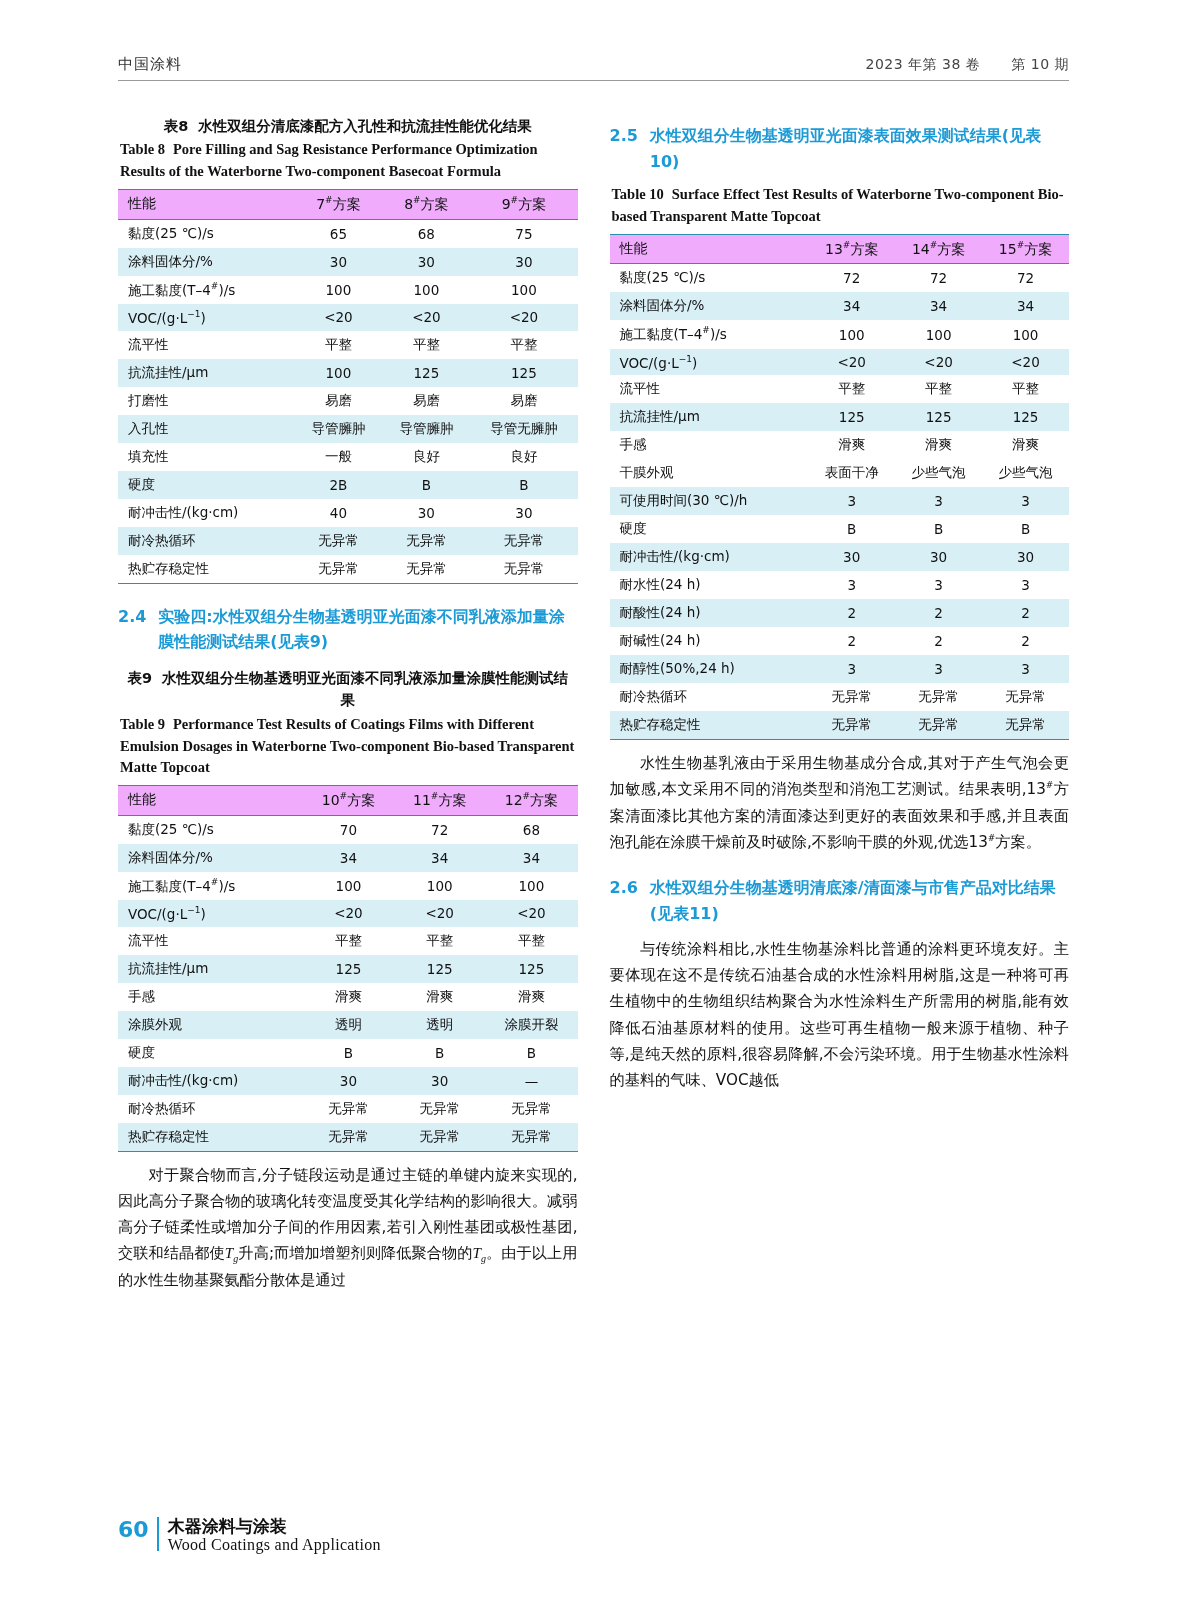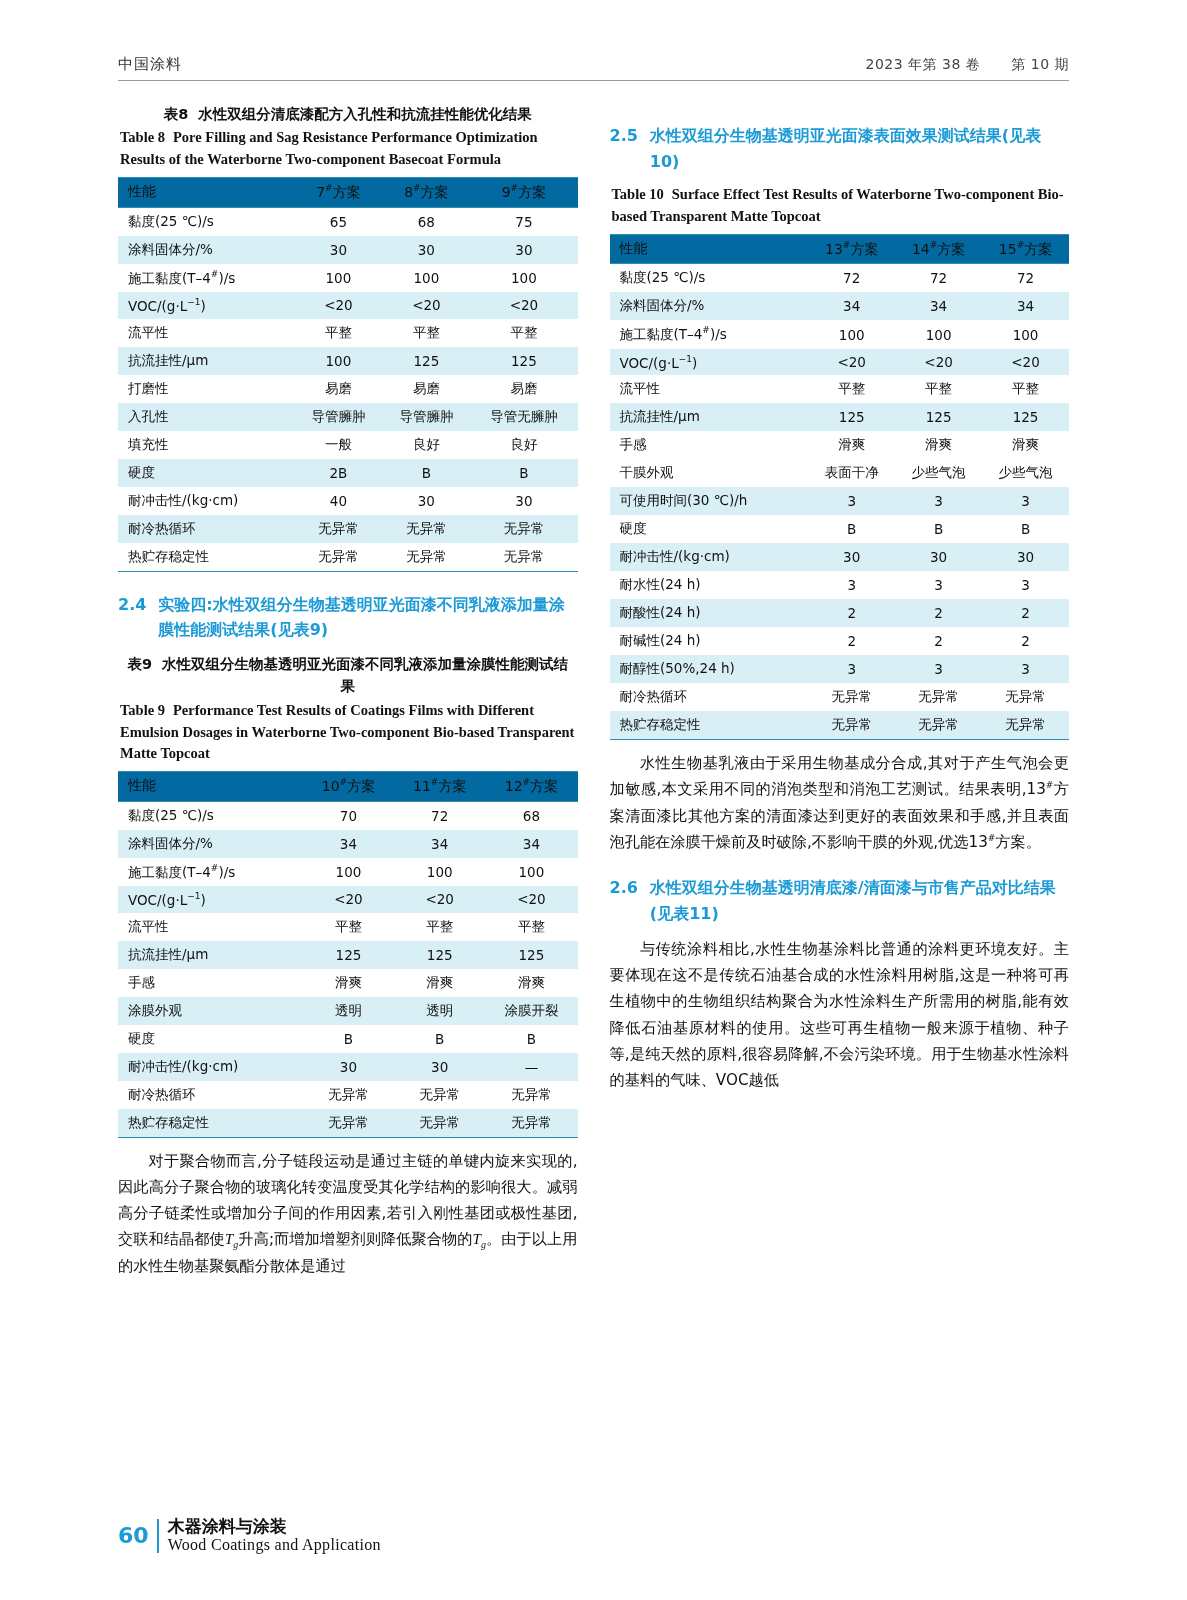--- a/index.html
+++ b/index.html
@@ -39,20 +39,21 @@
 
   
   .cap-cn {
     font-family: "DejaVu Sans", sans-serif;
     font-weight: bold;
     font-size: 14.5px;
     text-align: center;
     line-height: 1.55;
     margin-bottom: 2px;
     padding: 0 4px;
+    margin-top: 12px;
   }
   .cap-cn .num { margin-right: 10px; }
   .cap-en {
     font-family: "Liberation Serif", serif;
     font-weight: bold;
     font-size: 14.5px;
     line-height: 1.5;
     margin-bottom: 6px;
     padding: 0 2px;
   }
@@ -64,21 +65,21 @@
     width: 100%;
     font-family: "DejaVu Sans", sans-serif;
     font-size: 13.5px;
   }
   table.data th, table.data td {
     padding: 5px 4px;
     text-align: center;
     white-space: nowrap;
   }
   table.data th {
-    background: #0369a1;
+    background: #f0abfc;
     font-weight: normal;
     font-size: 14px;
     border-top: 1.4px solid #2b8fae;
     border-bottom: 1px solid #2b8fae;
   }
   table.data td.first, table.data th.first { text-align: left; padding-left: 10px; }
   table.data tr.odd td { background: #d9eff6; }
   table.data tr.even td { background: #ffffff; }
   table.data tr:last-child td { border-bottom: 1.4px solid #2b8fae; }
   sup { font-size: 9px; vertical-align: super; }
@@ -107,21 +108,21 @@
     margin: 10px 0 0 0;
     text-indent: 2em;
   }
   p.body.noindent { text-indent: 0; }
   .serifit { font-family: "Liberation Serif", serif; font-style: italic; }
 
   
   .footer {
     position: absolute;
     left: 118px; bottom: 46px;
-    display: flex; align-items: center;
+    display: flex; align-items: flex-start;
   }
   .footer .pnum {
     font-family: "DejaVu Sans", sans-serif;
     font-weight: bold;
     font-size: 22px;
     color: #1b9ad6;
     margin-right: 8px;
   }
   .footer .bar { width: 2px; height: 34px; background: #1b9ad6; margin-right: 9px; }
   .footer .ftxt-cn { font-family: "DejaVu Sans", sans-serif; font-weight: bold; font-size: 17px; color:#111; line-height: 1.1;}

